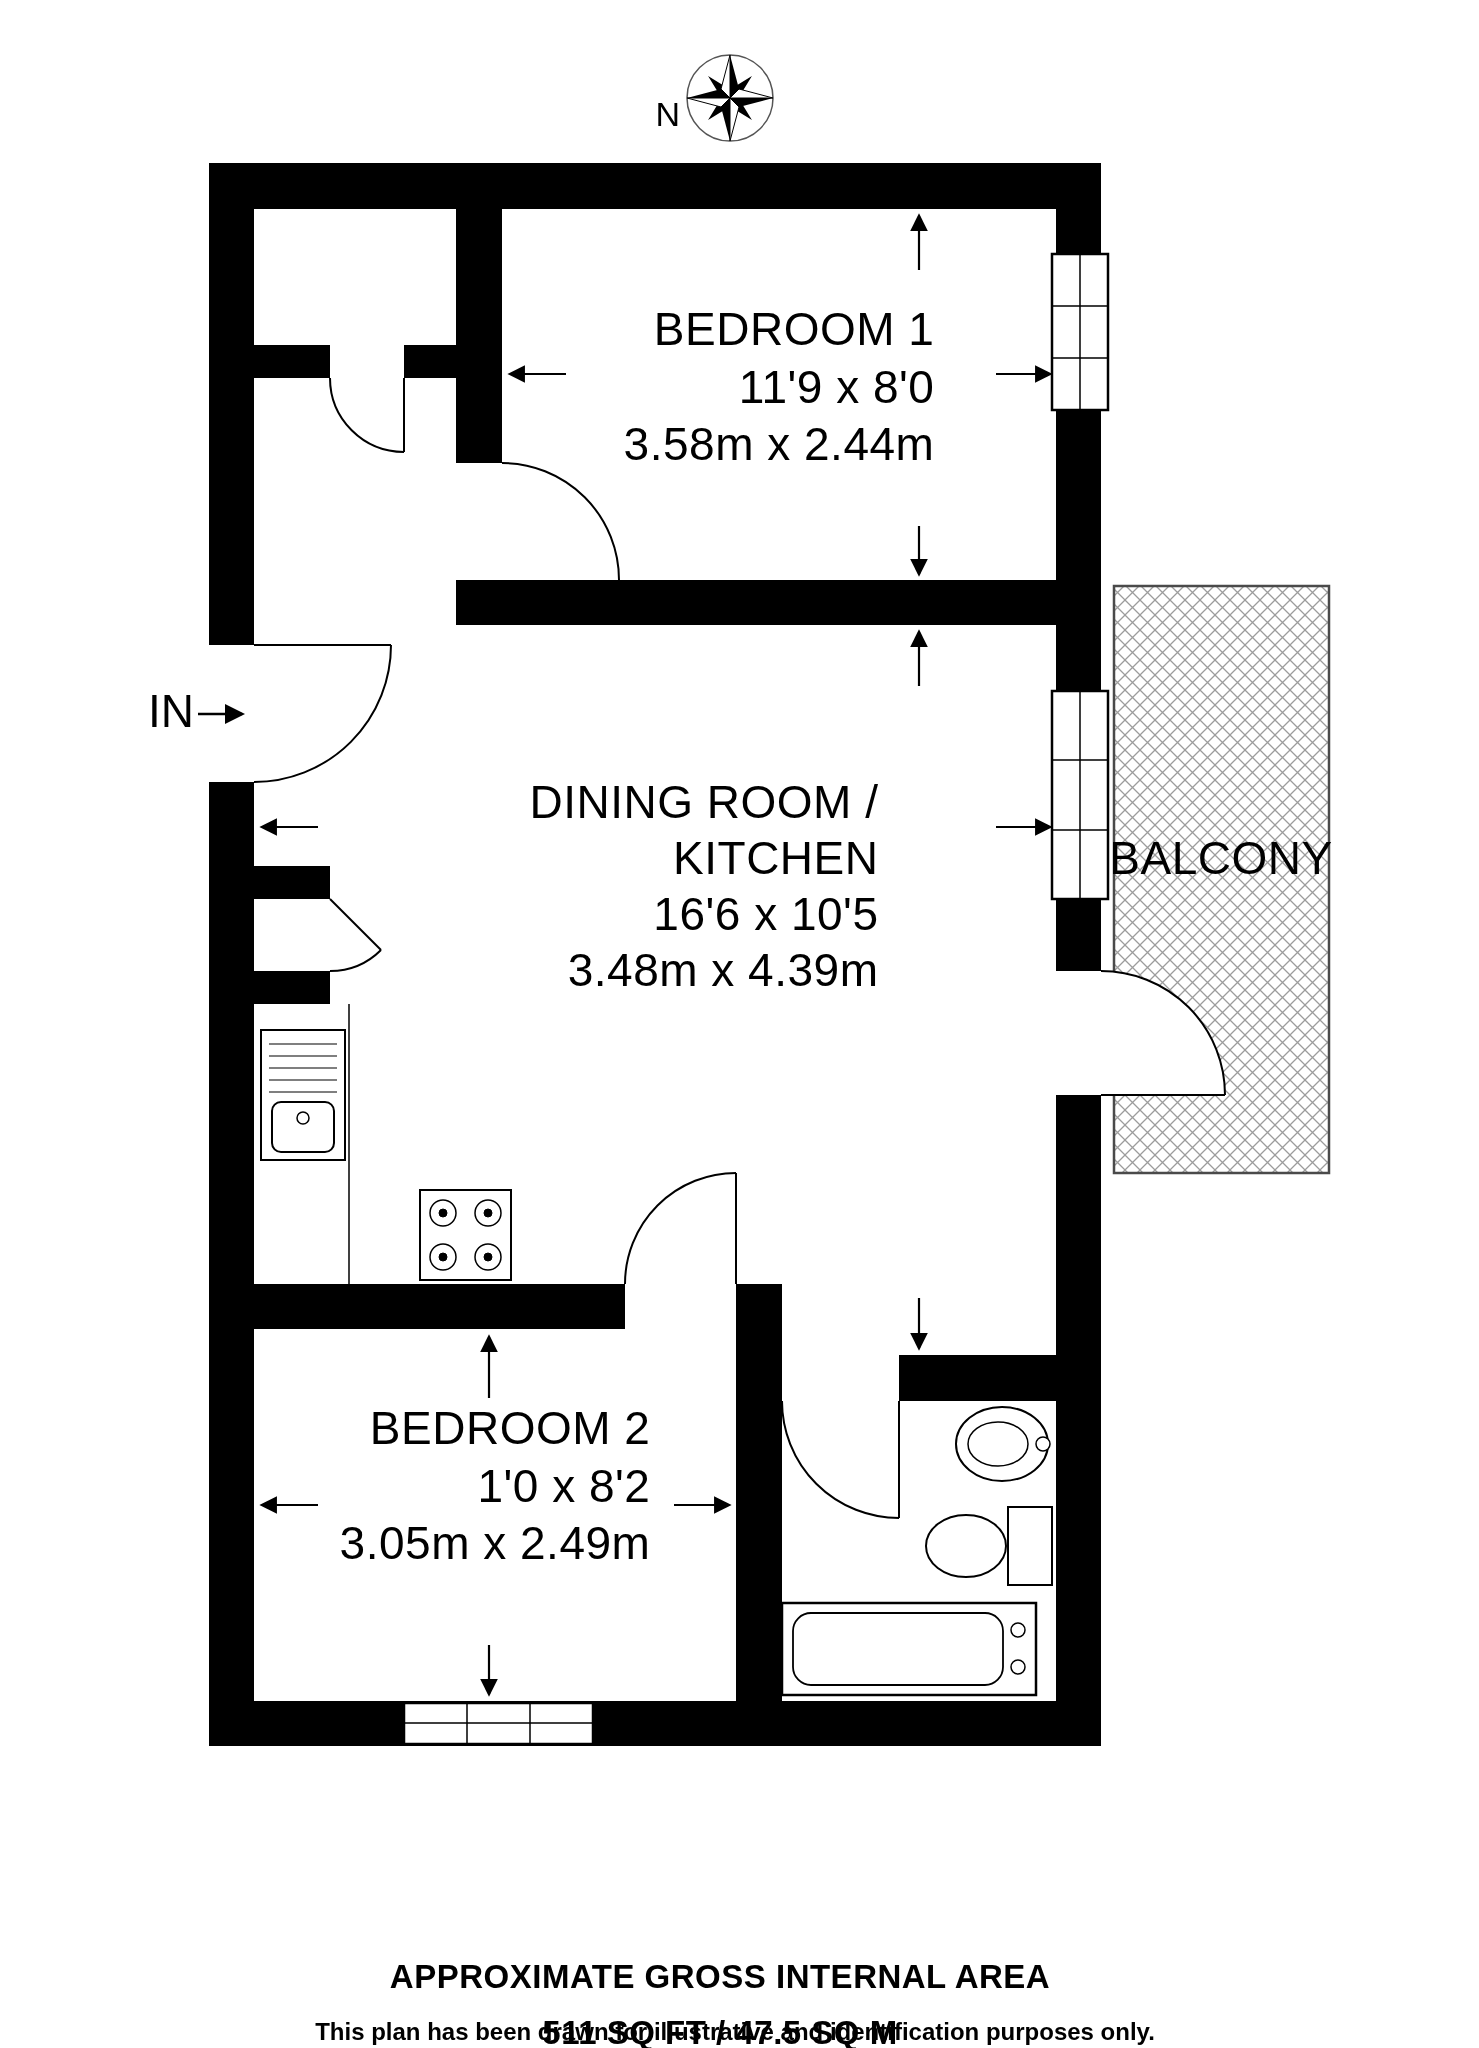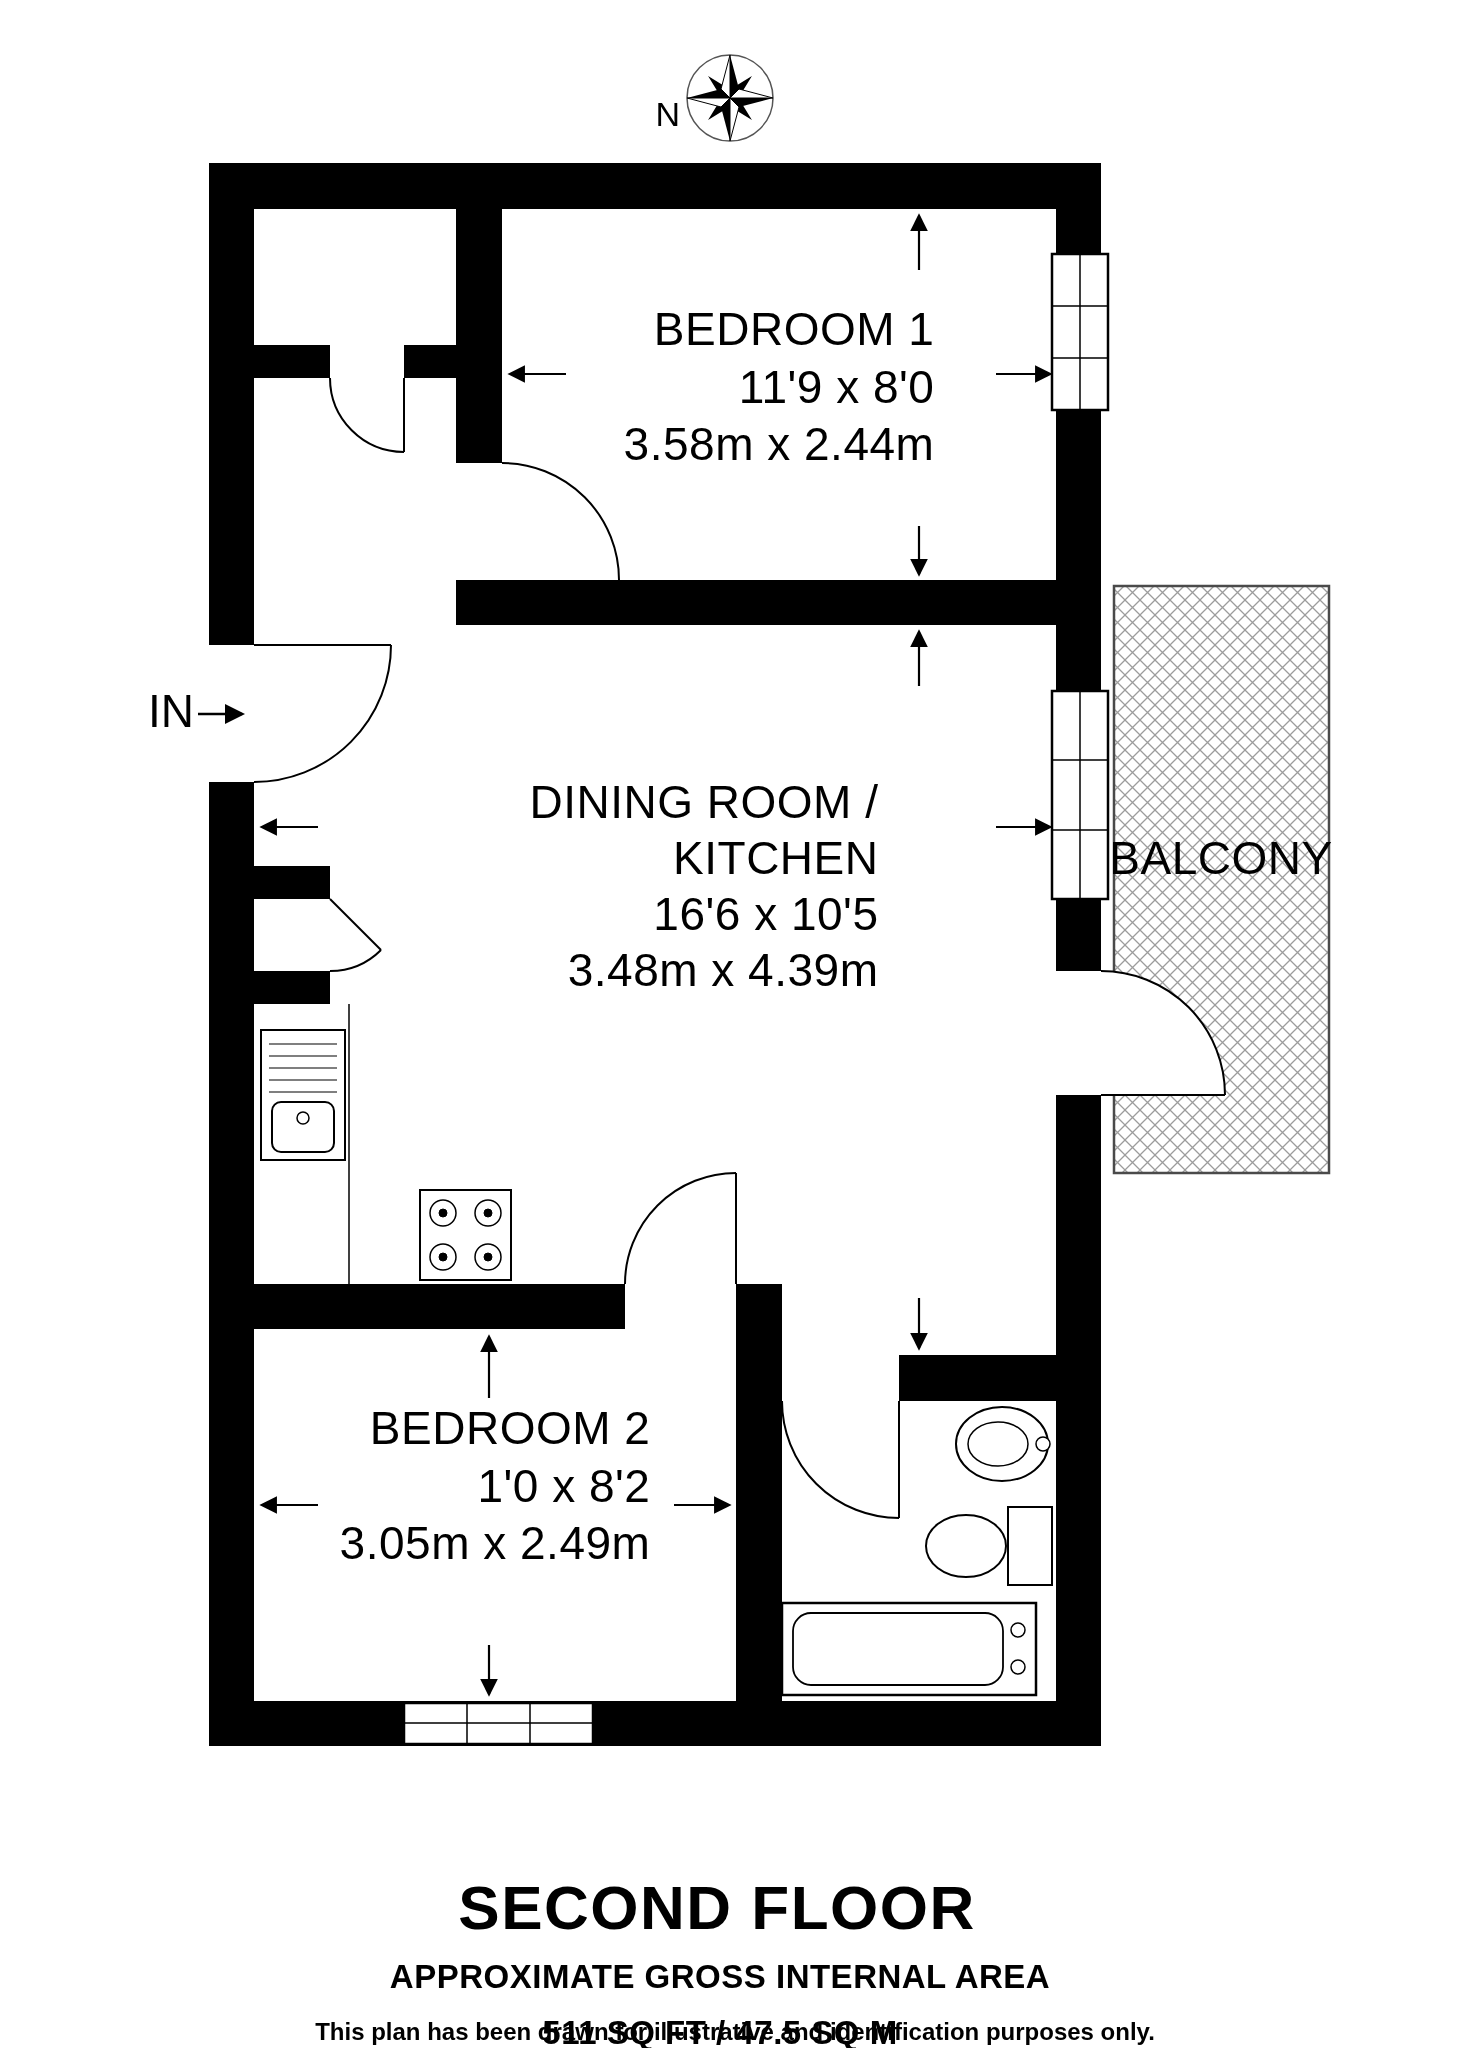--- a/index.html
+++ b/index.html
@@ -209,18 +209,17 @@
   </div>
 
   <div class="lbl" style="left:495px;top:1400px;">
     <div>BEDROOM 2</div>
     <div>1'0 x 8'2</div>
     <div>3.05m x 2.49m</div>
   </div>
 
   <div class="in-lbl" style="left:148px;top:688px;">IN</div>
 
-  <div class="floor-title" style="left:717px;top:1872px;">SECOND FLOOR</div>
   <div class="area-line" style="left:720px;top:1958px;">APPROXIMATE GROSS INTERNAL AREA</div>
   <div class="area-line" style="left:720px;top:1998px;margin-top:16px;">511 SQ FT / 47.5 SQ M</div>
   <div class="disclaimer" style="left:735px;top:2018px;">This plan has been drawn for illustrative and identification purposes only.</div>
 
 </div>
 
 </body></html>

